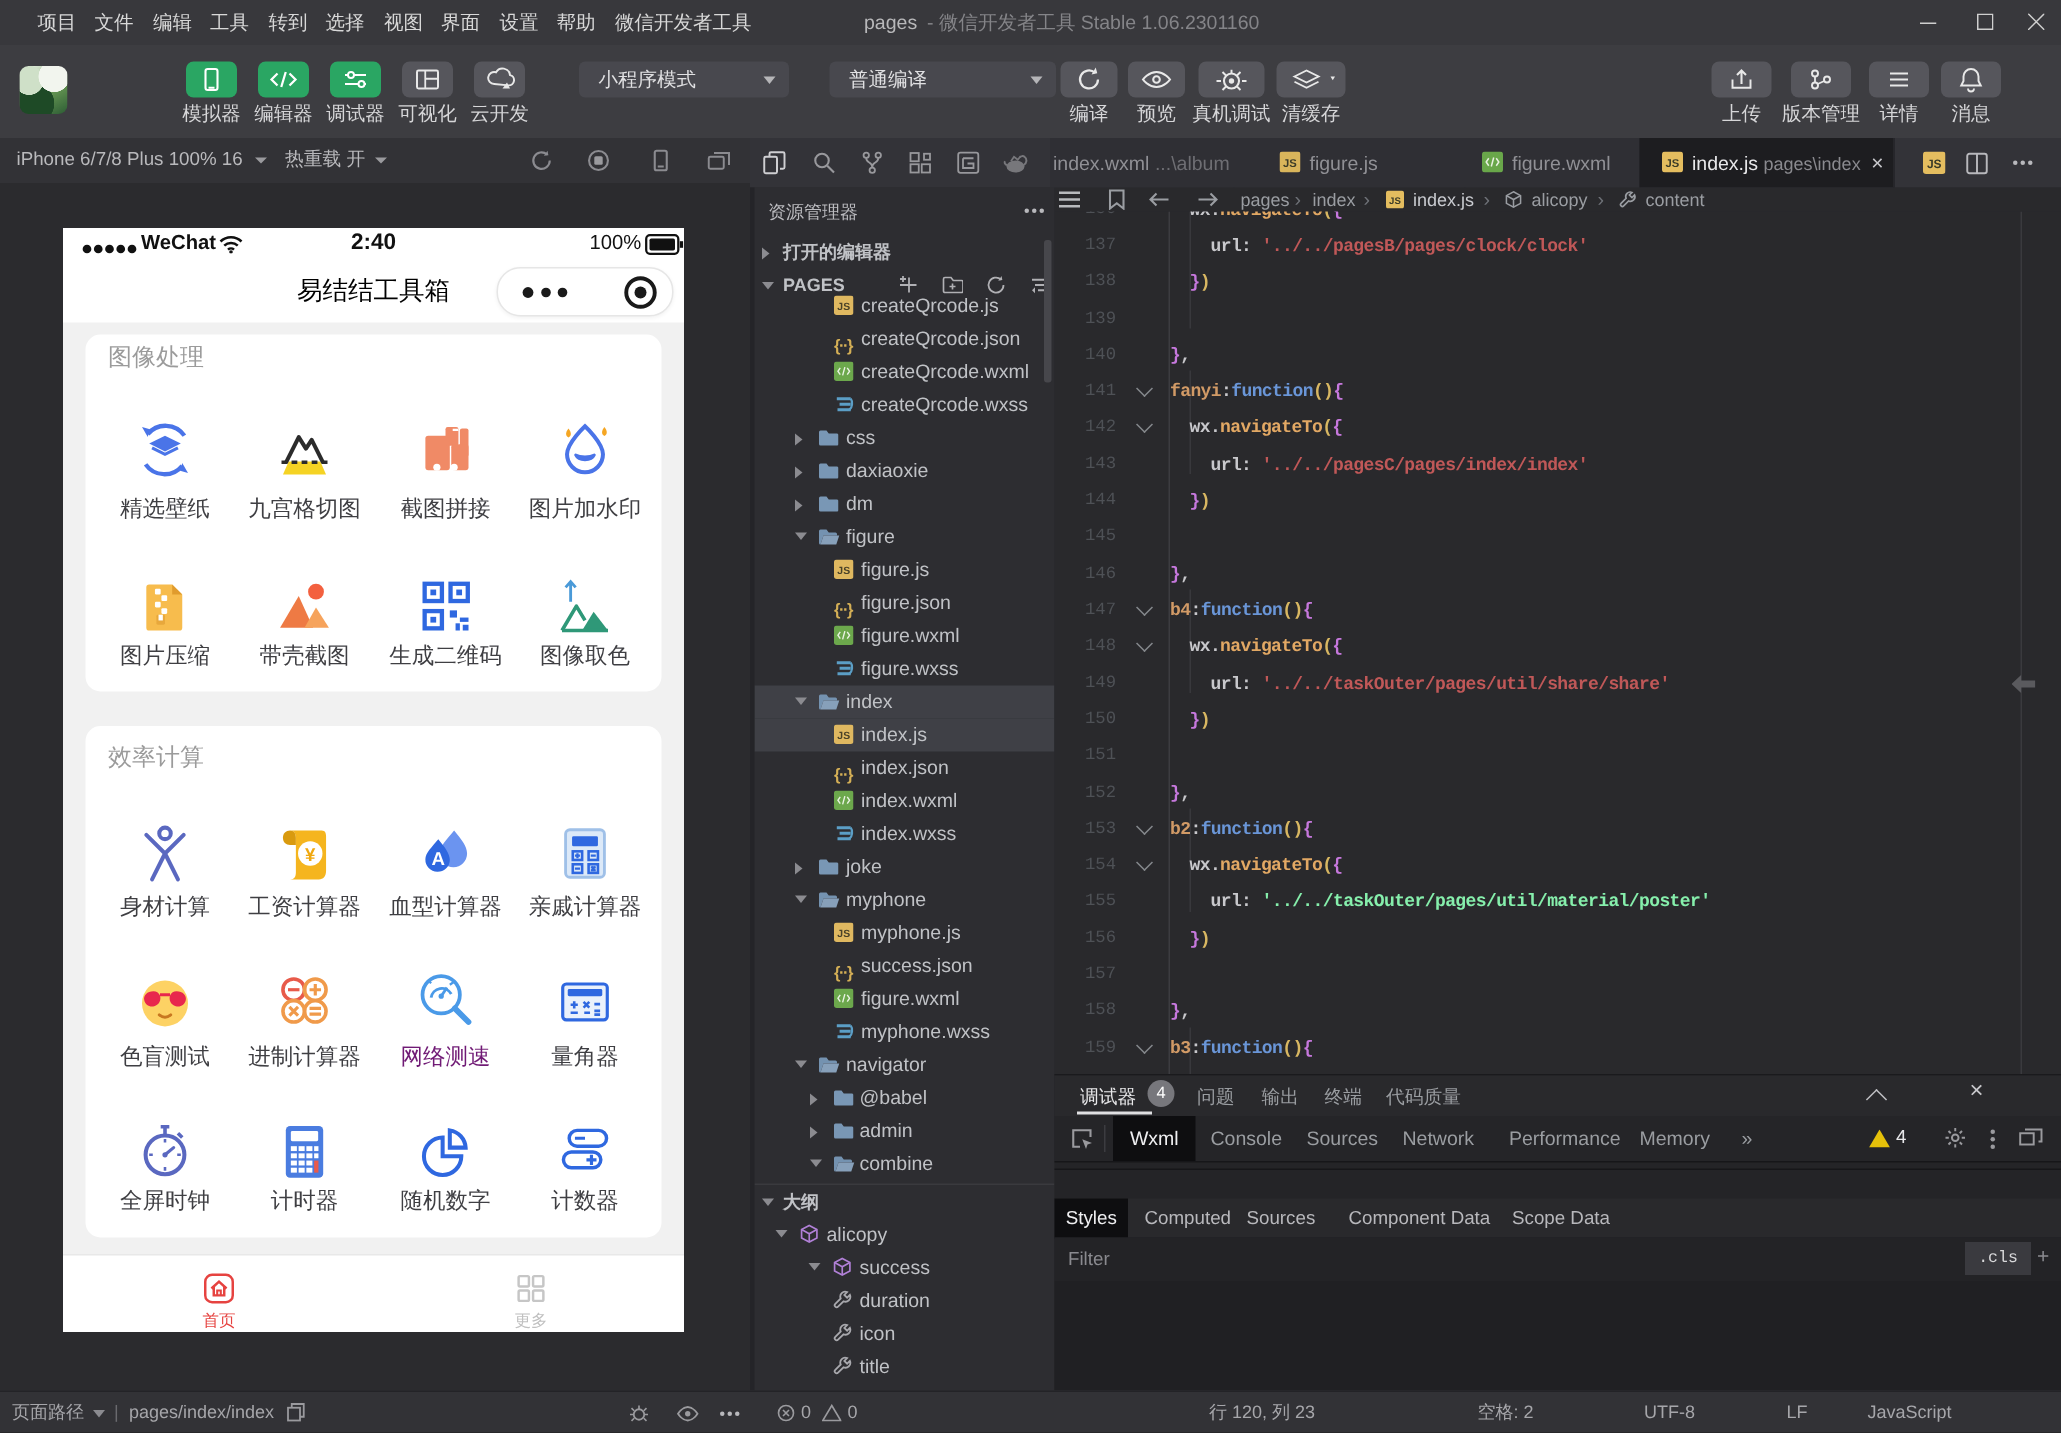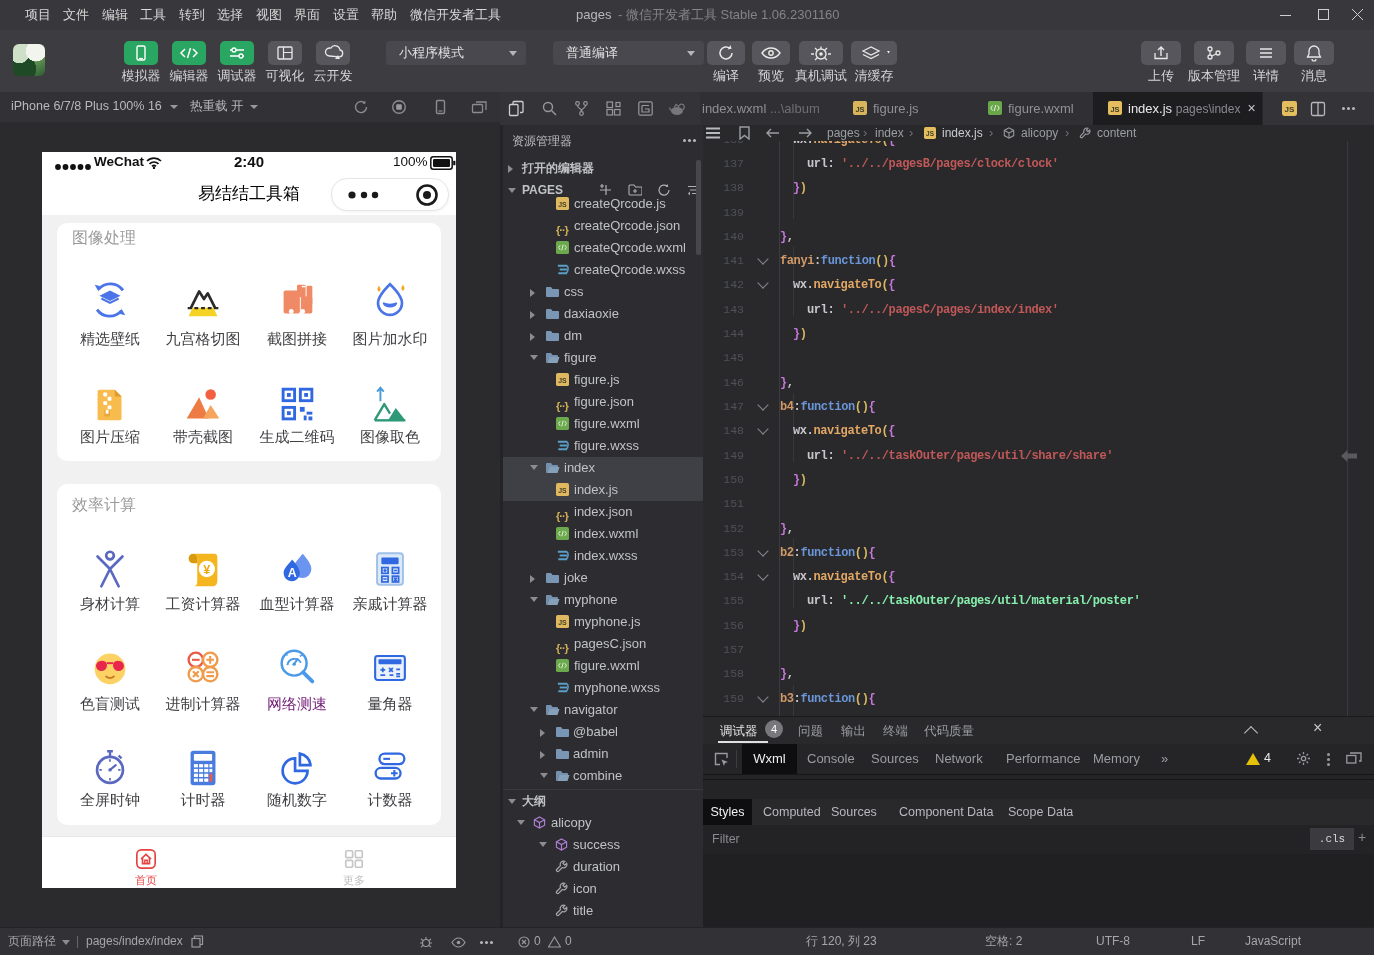--- a/index.html
+++ b/index.html
@@ -685,21 +685,21 @@
         <span style="position:absolute;left:53px;top:4px">
           <svg class="fico" width="13" height="13" viewBox="0 0 14 14">
             <rect width="14" height="14" rx="2" fill="#dfb860"></rect>
             <text x="7" y="10.5" font-size="7.5" font-weight="bold" fill="#4a4228" text-anchor="middle" font-family="Liberation Sans">JS</text>
           </svg>
         </span>
         <span style="position:absolute;left:71px">myphone.js</span>
       </div>
 <div class="erow" style="top:508px;">
         <span style="position:absolute;left:53px;top:4px"><span class="fico" style="color:#d4af56;font-size:11px;font-weight:bold;letter-spacing:-1px;width:13px;display:inline-block">{··}</span></span>
-        <span style="position:absolute;left:71px">pagesC.json</span>
+        <span style="position:absolute;left:71px">success.json</span>
       </div>
 <div class="erow" style="top:530px;">
         <span style="position:absolute;left:53px;top:4px">
           <svg class="fico" width="13" height="13" viewBox="0 0 14 14">
             <rect width="14" height="14" rx="2" fill="#6ca84c"></rect>
             <path d="M4.5 4.5L2.8 7l1.7 2.5M9.5 4.5L11.2 7 9.5 9.5M7.8 4L6.2 10" fill="none" stroke="#e9f2e2" stroke-width="1"></path>
           </svg>
         </span>
         <span style="position:absolute;left:71px">figure.wxml</span>
       </div>

